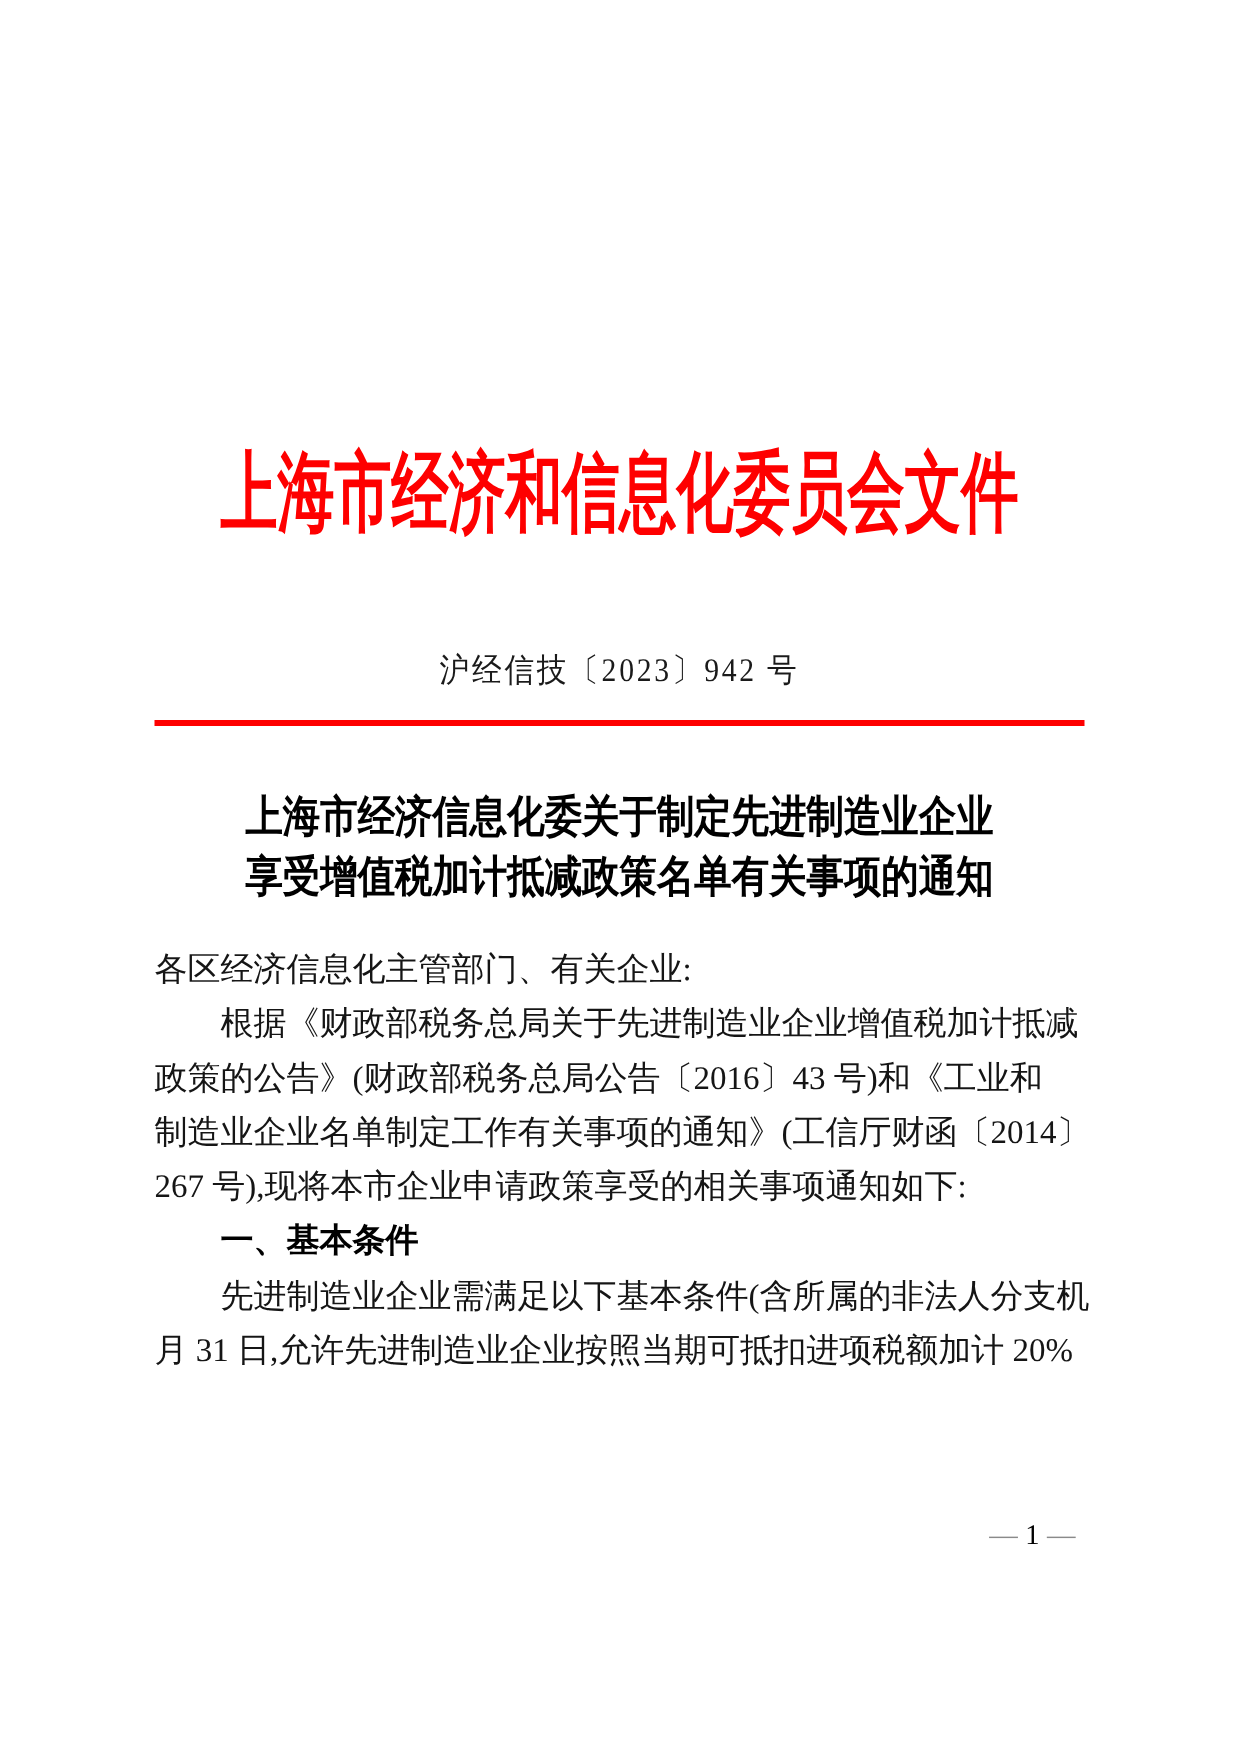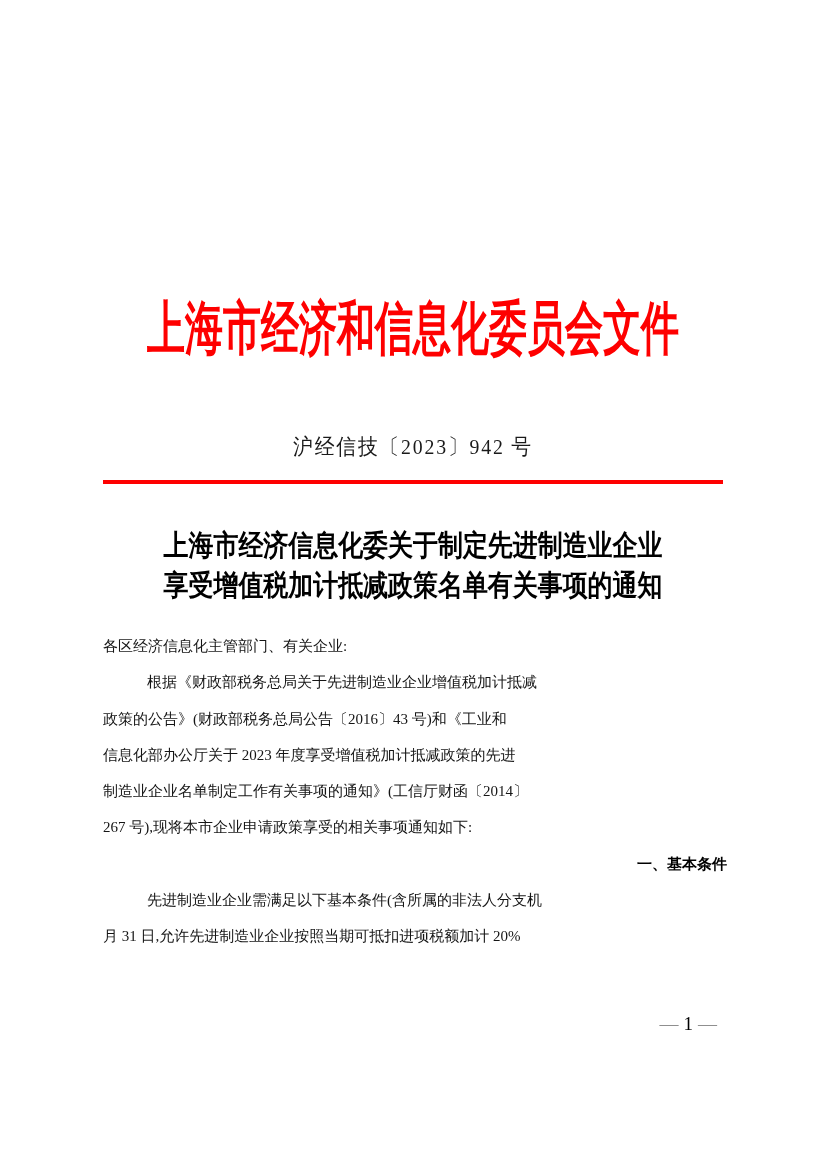--- a/index.html
+++ b/index.html
@@ -76,36 +76,35 @@
     transform: scaleX(0.86);
     transform-origin: 50% 50%;
   }
 
   
   .body-text {
     position: absolute;
     top: 628px;
     left: 103px;
     width: 624px;
-    font-size: 15px;
+    font-size: 22px;
     color: #151515;
   }
   .body-line {
     height: 36.3px;
     line-height: 36.3px;
     white-space: nowrap;
   }
   .indent {
     padding-left: 44px;
   }
   .heading {
     font-family: "Liberation Sans", "DejaVu Sans", sans-serif;
     font-weight: bold;
     color: #000000;
-    text-align: right;
   }
 
   
   .page-number {
     position: absolute;
     top: 1012px;
     right: 94px;
     font-size: 19px;
     line-height: 24px;
     color: #000000;
@@ -129,21 +128,20 @@
 
   <div class="doc-title">
     <div>上海市经济信息化委关于制定先进制造业企业</div>
     <div>享受增值税加计抵减政策名单有关事项的通知</div>
   </div>
 
   <div class="body-text">
     <div class="body-line">各区经济信息化主管部门、有关企业:</div>
     <div class="body-line indent">根据《财政部税务总局关于先进制造业企业增值税加计抵减</div>
     <div class="body-line">政策的公告》(财政部税务总局公告〔2016〕43 号)和《工业和</div>
-    <div class="body-line">信息化部办公厅关于 2023 年度享受增值税加计抵减政策的先进</div>
     <div class="body-line">制造业企业名单制定工作有关事项的通知》(工信厅财函〔2014〕</div>
     <div class="body-line">267 号),现将本市企业申请政策享受的相关事项通知如下:</div>
     <div class="body-line indent heading">一、基本条件</div>
     <div class="body-line indent">先进制造业企业需满足以下基本条件(含所属的非法人分支机</div>
     <div class="body-line">月 31 日,允许先进制造业企业按照当期可抵扣进项税额加计 20%</div>
   </div>
 
   <div class="page-number">
     <span class="dash">—</span><span>1</span><span class="dash">—</span>
   </div>

